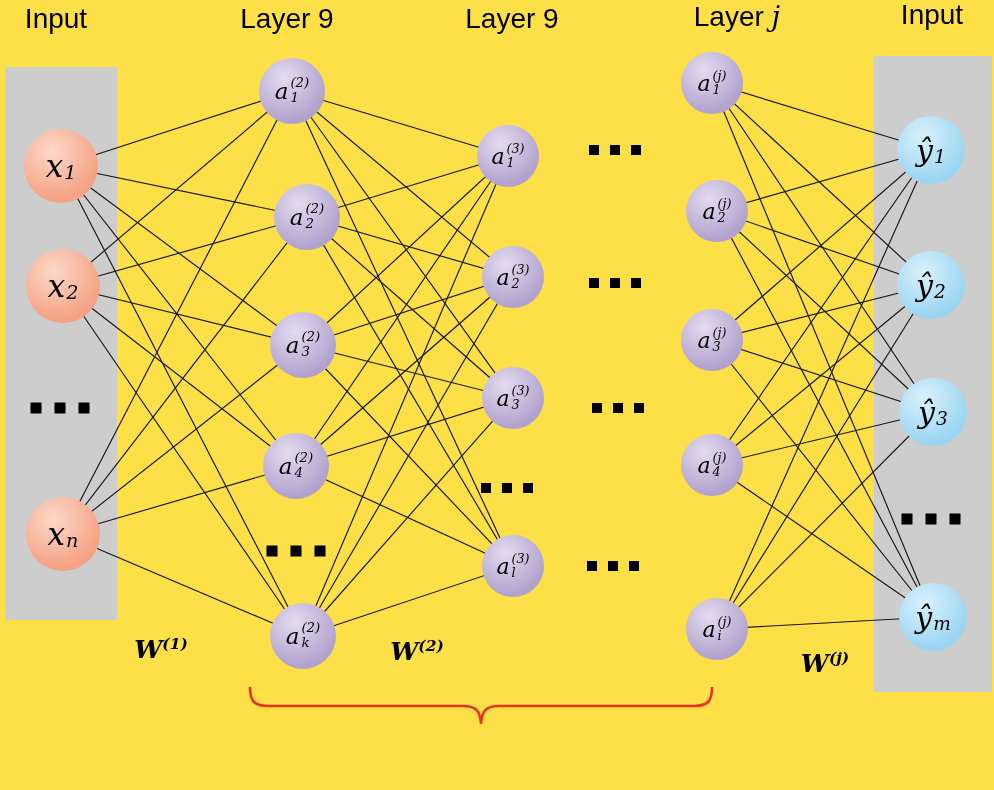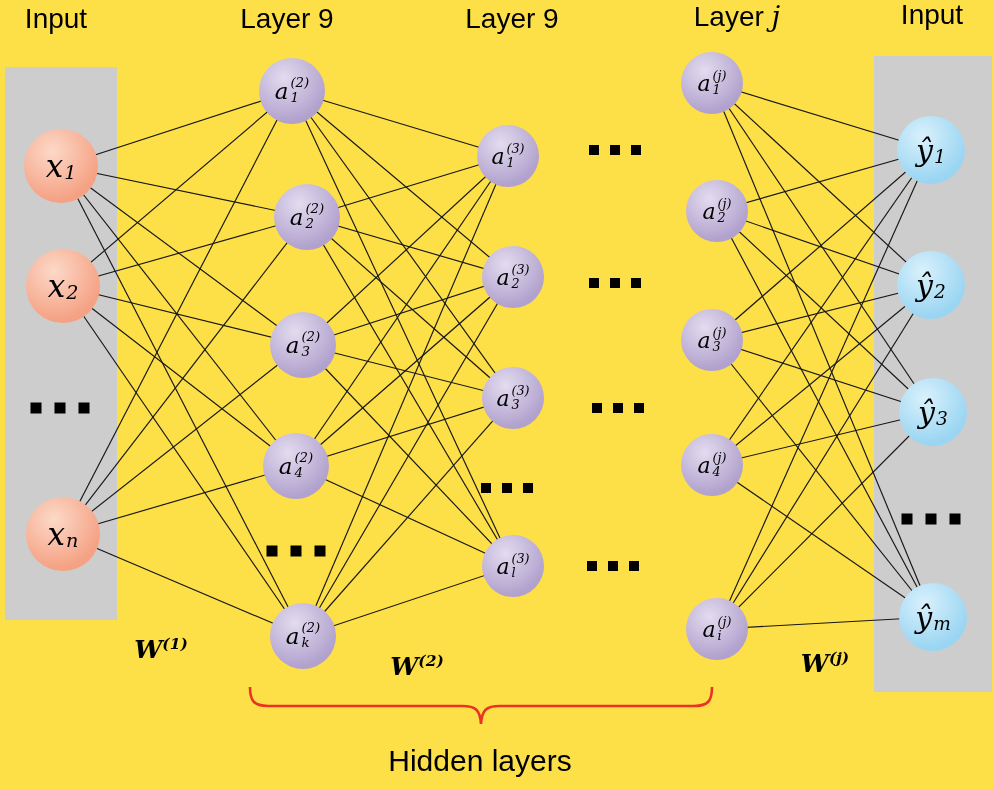--- a/index.html
+++ b/index.html
@@ -292,18 +292,17 @@
       <span class="dot"></span>
       <span class="dot"></span>
     </div>
   <div class="dots dots-lg" style="left:931px;top:519px">
       <span class="dot"></span>
       <span class="dot"></span>
       <span class="dot"></span>
     </div>
 
   <div class="wlabel" style="left:161px;top:649px"><span>W</span><span class="wsup">(1)</span></div>
-  <div class="wlabel" style="left:417px;top:666px"><span>W</span><span class="wsup">(2)</span></div>
+  <div class="wlabel" style="left:417px;top:651px"><span>W</span><span class="wsup">(2)</span></div>
   <div class="wlabel" style="left:825px;top:663px"><span>W</span><span class="wsup">(j)</span></div>
 
-  <div id="hidden-layers-label" style="left:480px;top:761px">Hidden layers</div>
 
 </div>
 
 </body></html>

